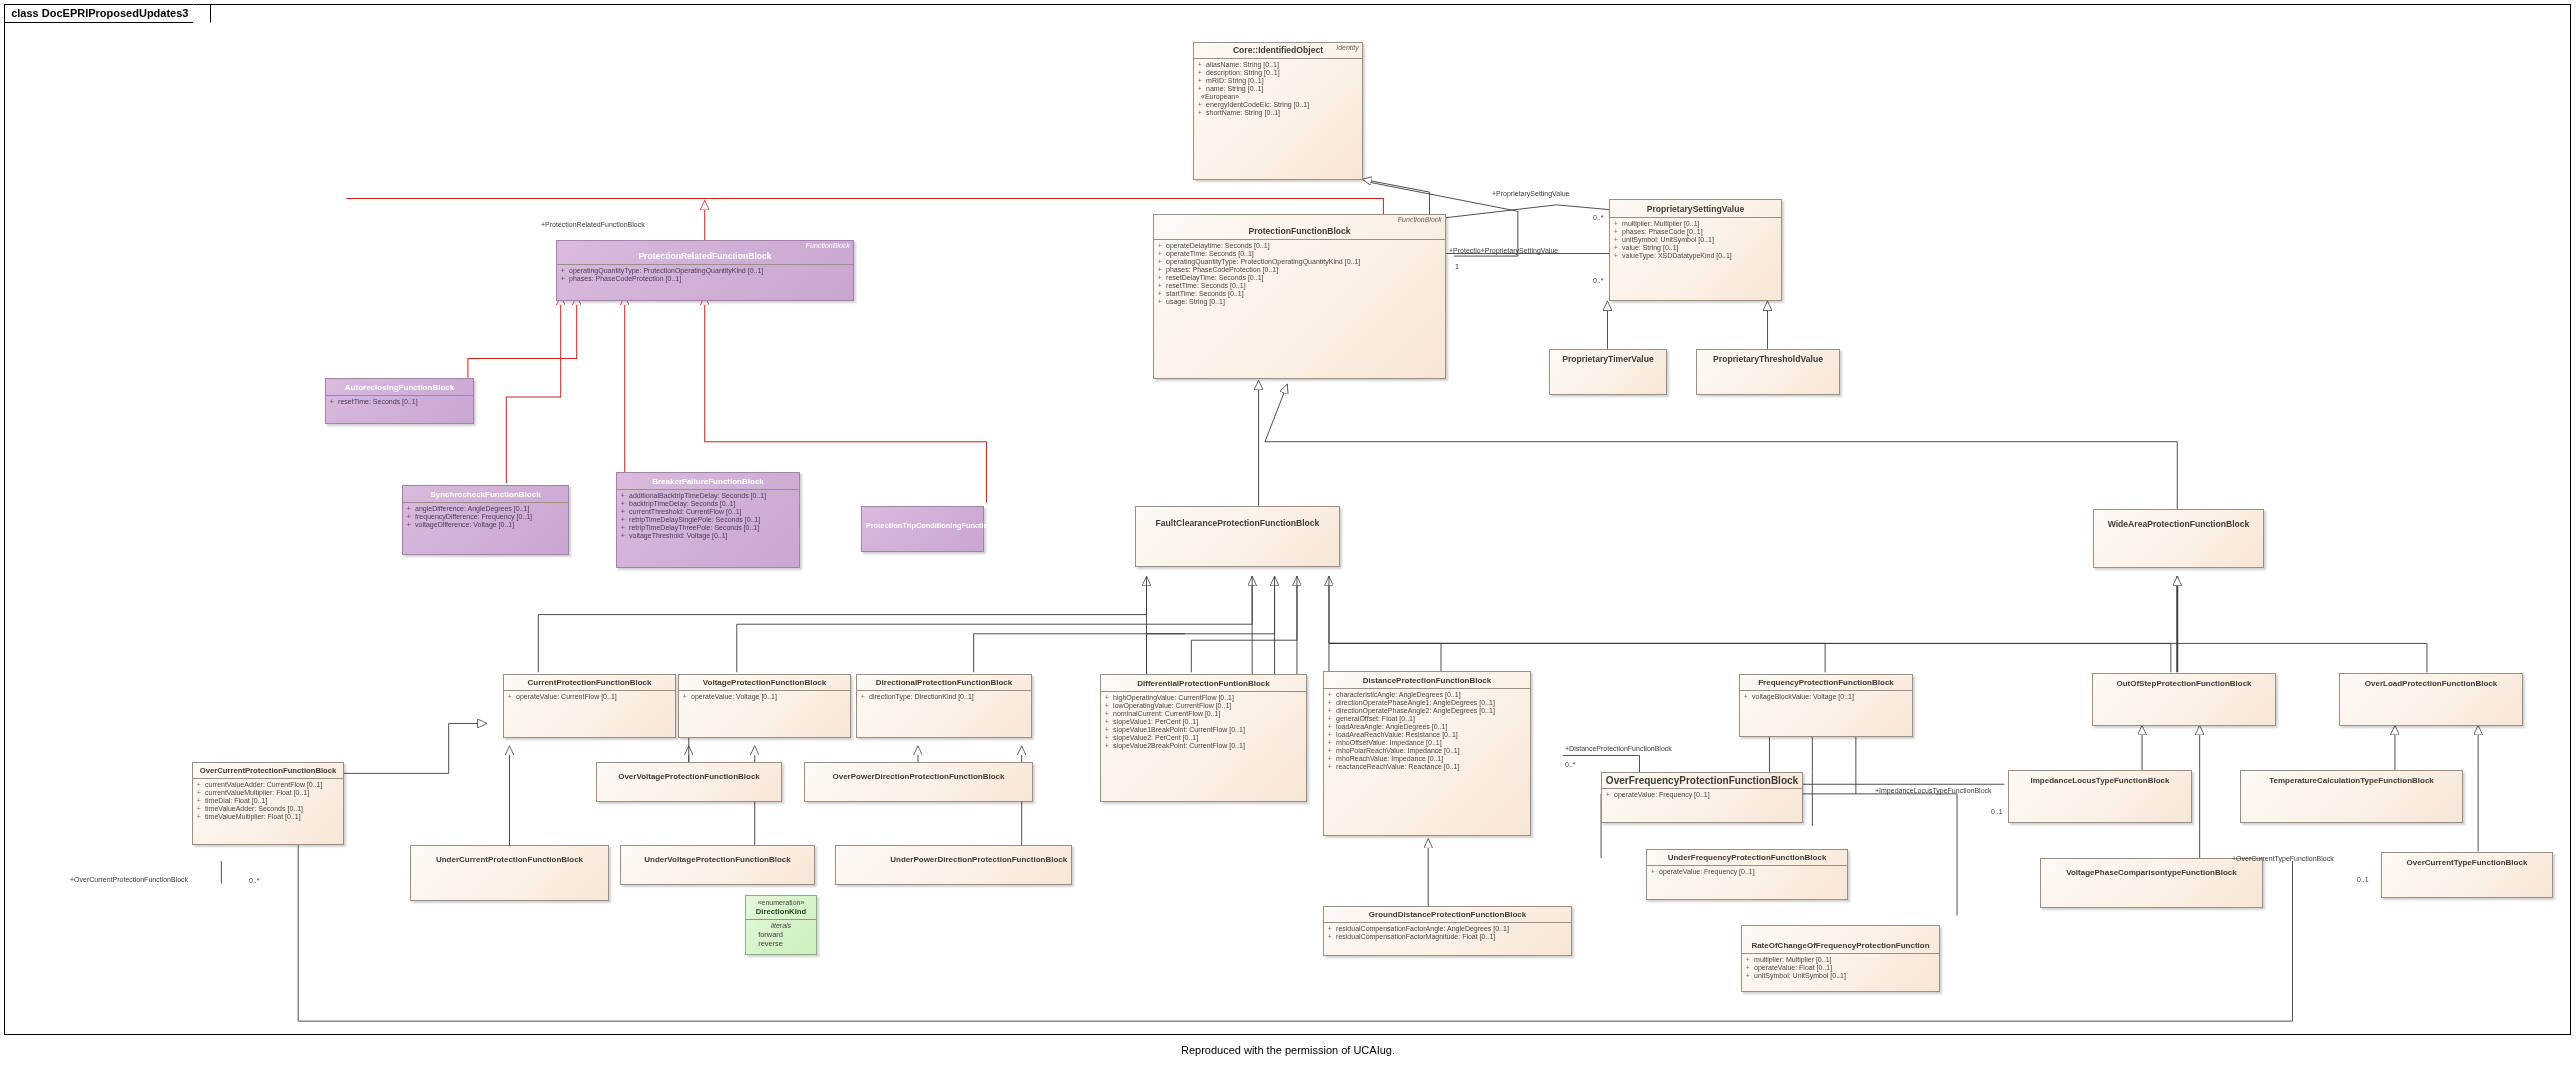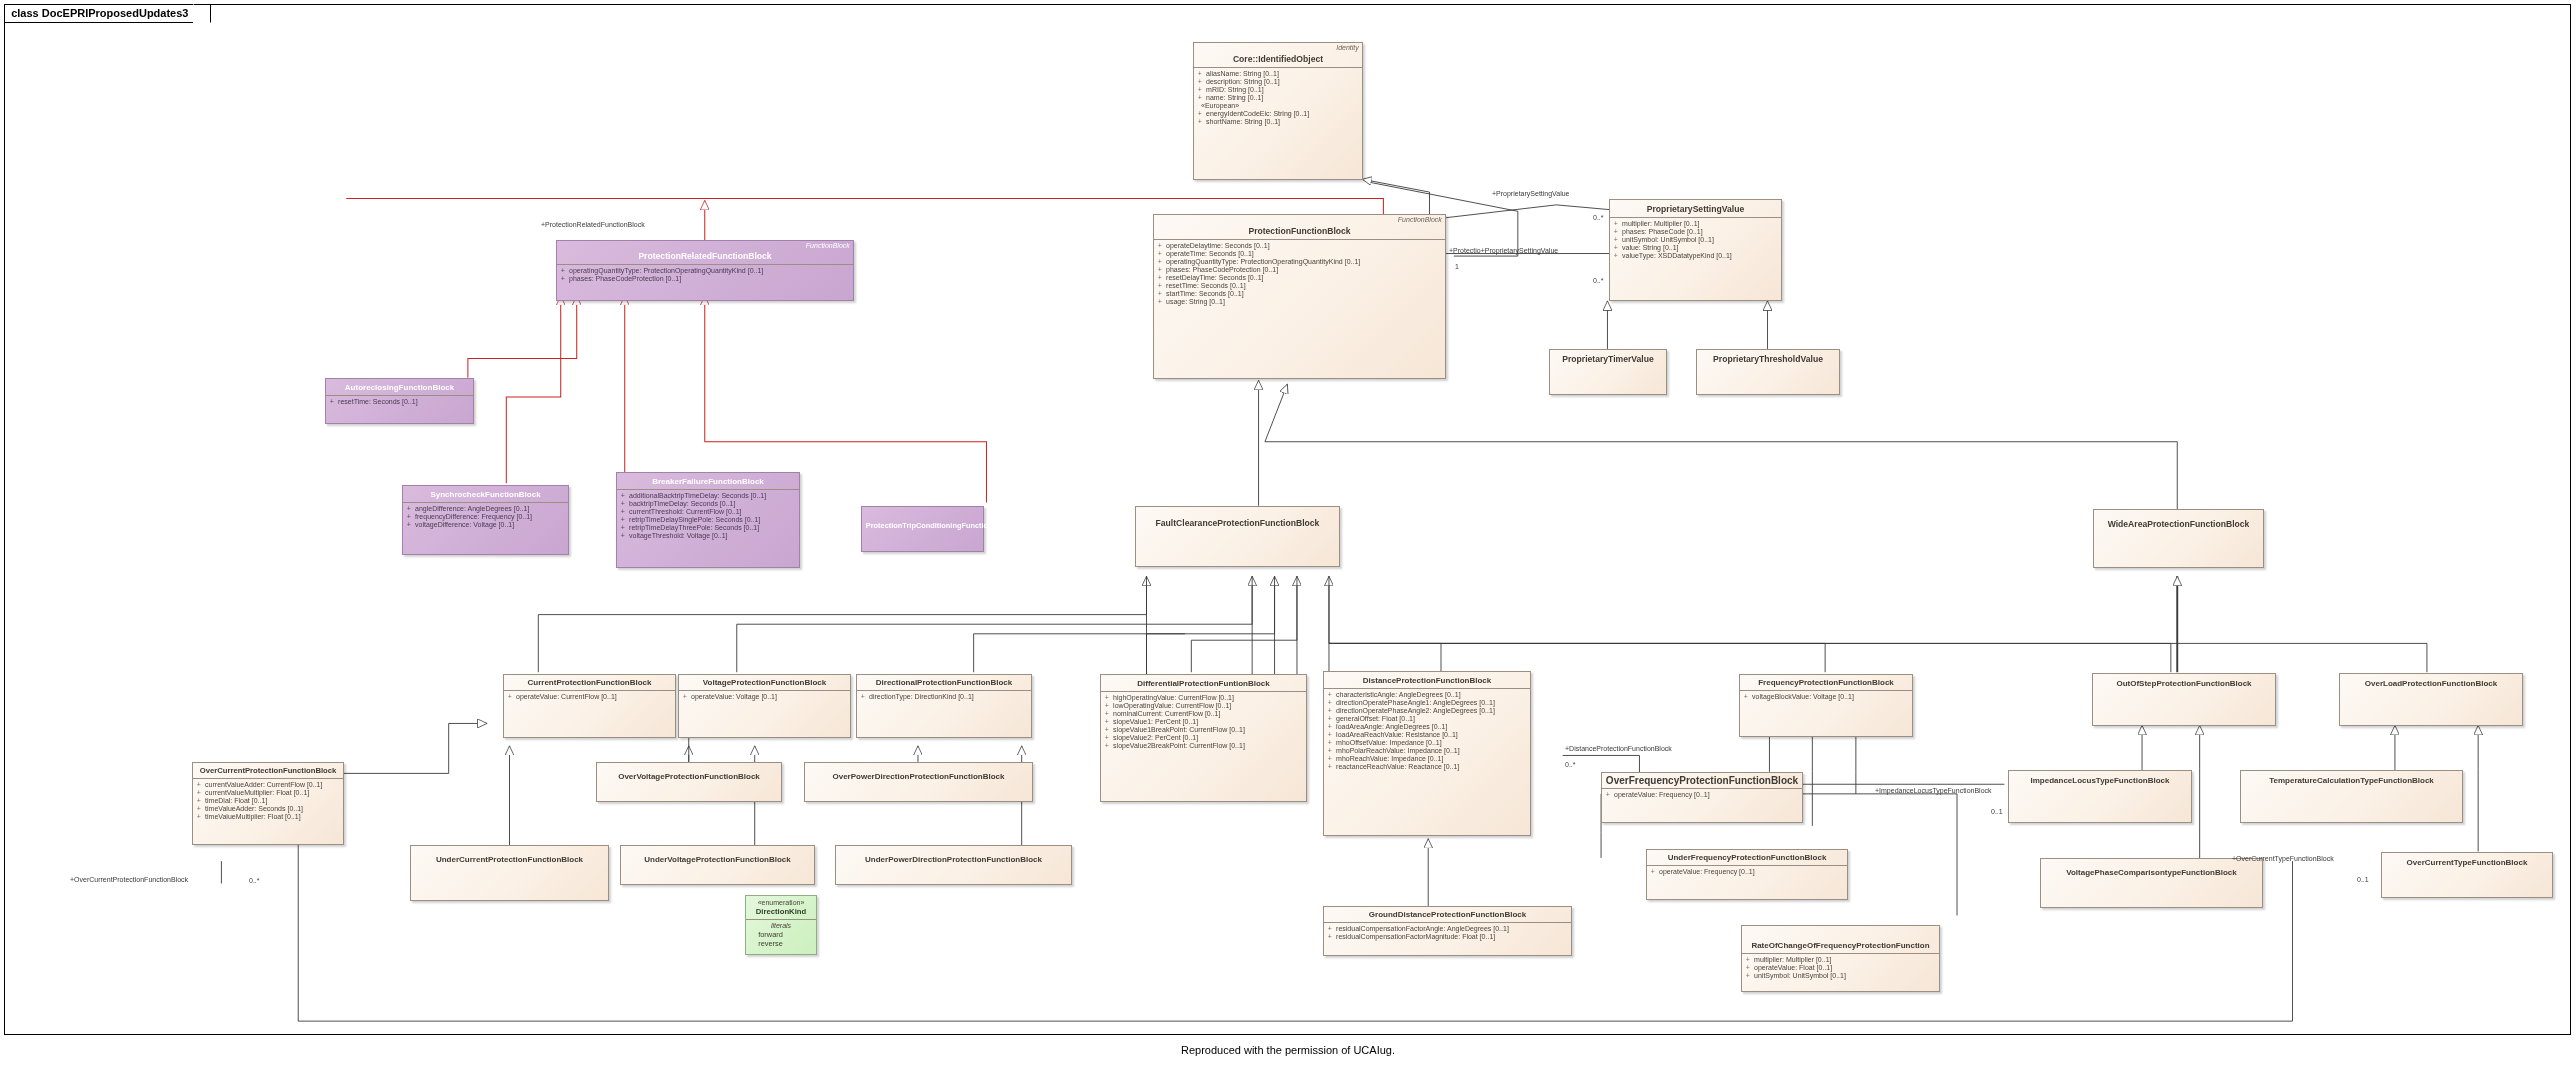--- a/index.html
+++ b/index.html
@@ -169,21 +169,21 @@
       <path d="M900,470 L900,462" marker-end="url(#hollowtriR)"></path>
       <path d="M875,470 L875,462" marker-end="url(#hollowtriR)"></path>
       <path d="M975,470 L975,462" marker-end="url(#hollowtriR)"></path>
       <path d="M1100,470 L1100,462" marker-end="url(#hollowtriR)"></path>
     </g>
   </svg>
 
   <div class="cls beige" style="left:1193px;top:42px;width:170px;height:138px;">
     <div class="hdr">
       <div class="stereo-corner">Identity</div>
-      <div class="cname" style="margin-top:9px">Core::IdentifiedObject</div>
+      <div class="cname" style="">Core::IdentifiedObject</div>
     </div>
     <div class="attrs">
       <div class="attr">
           <span class="vis">+</span>
           <span class="sig">aliasName: String [0..1]</span>
         </div>
       <div class="attr">
           <span class="vis">+</span>
           <span class="sig">description: String [0..1]</span>
         </div>
@@ -578,21 +578,21 @@
   </div>
 
   <div class="cls beige" style="left:804px;top:762px;width:229px;height:40px;">
     <div class="hdr">
         <div class="cname" style="margin-top:6.4px;font-size:8px;">OverPowerDirectionProtectionFunctionBlock</div>
       </div>
   </div>
 
   <div class="cls beige" style="left:835px;top:845px;width:237px;height:40px;">
     <div class="hdr">
-        <div class="cname" style="margin-top:6.4px;font-size:8px;">UnderPowerDirectionProtectionFunctionBlock</div>
+        <div class="cname" style="margin-top:6.4px;font-size:8px;text-align:right;">UnderPowerDirectionProtectionFunctionBlock</div>
       </div>
   </div>
 
   <div class="cls green" style="left:745px;top:895px;width:72px;height:60px;">
     <div class="hdr">
       <div class="stereo-top">«enumeration»</div>
       <div class="cname" style="font-size:7.7px;">DirectionKind</div>
     </div>
     <div class="attrs">
       <div class="litlabel">literals</div>

